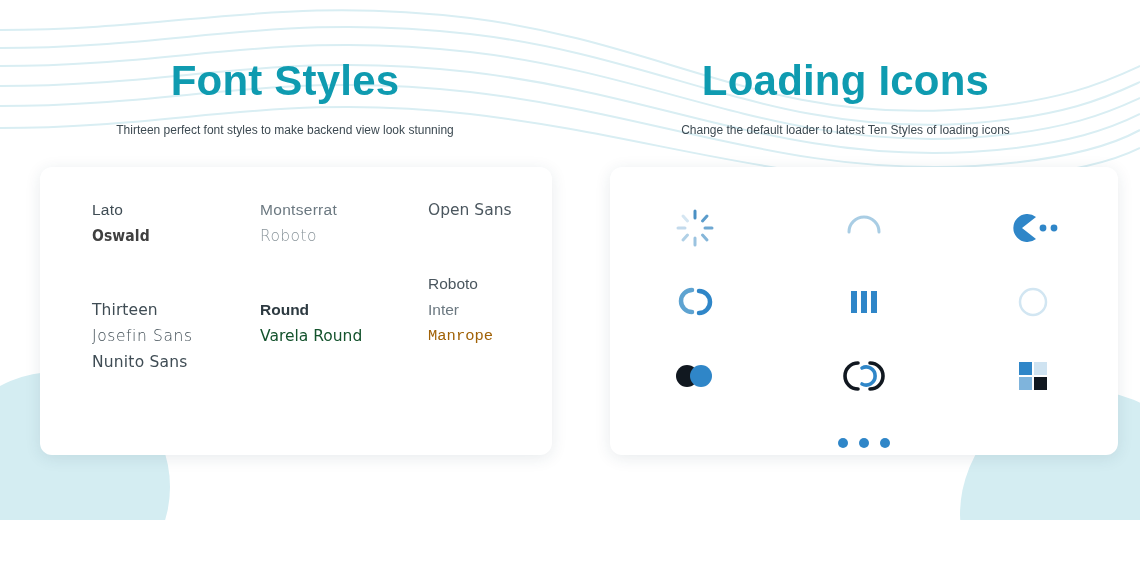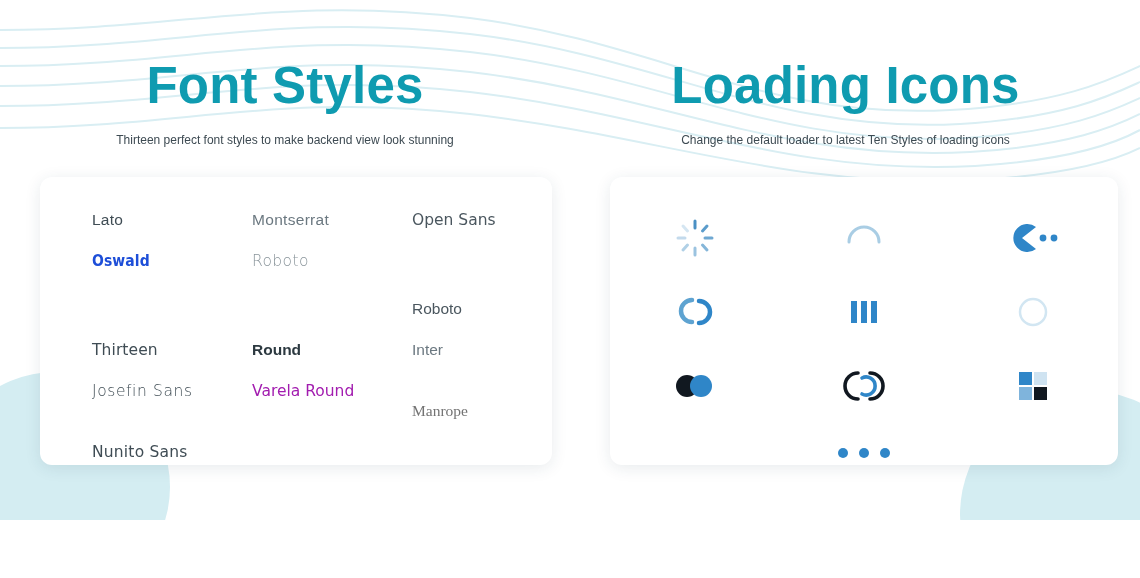--- a/index.html
+++ b/index.html
@@ -64,21 +64,21 @@
     width: 50%;
     box-sizing: border-box;
     padding-top: 58px;
     text-align: center;
   }
   .col-left  { padding-left: 40px; padding-right: 40px; }
   .col-right { padding-left: 40px; padding-right: 59px; }
 
   h1.section-title {
     margin: 0;
-    font-size: 51px;
+    font-size: 42px;
     font-weight: bold;
     color: #0f9bb0;
     letter-spacing: 0.2px;
     line-height: 1.1;
   }
   .section-sub {
     margin: 18px auto 0;
     font-size: 12px;
     color: #3d4a52;
     line-height: 1.42;
@@ -100,40 +100,41 @@
     margin-left: auto;
     margin-right: auto;
     padding: 34px 52px 0 52px;
     text-align: left;
   }
   .fonts-grid {
     display: grid;
     grid-template-columns: 160px 160px 1fr;
     row-gap: 23px;
     column-gap: 0;
+    gap: 8px;
   }
   .font-item {
     font-size: 15.5px;
     color: #3f4c54;
     white-space: nowrap;
   }
   
   .f-lato        { font-family: "Liberation Sans", sans-serif; letter-spacing: .2px; }
-  .f-oswald      { font-family: "DejaVu Sans Condensed", "Liberation Sans", sans-serif; font-weight: bold; font-stretch: condensed; letter-spacing: .1px; color:#1d4ed8; }
+  .f-oswald      { font-family: "DejaVu Sans Condensed", "Liberation Sans", sans-serif; font-weight: bold; font-stretch: condensed; letter-spacing: .1px; color:#404040; }
   .f-poppins     { font-family: "DejaVu Sans", sans-serif; letter-spacing: .1px; }
   .f-josefin     { font-family: "DejaVu Sans Light", "DejaVu Sans", sans-serif; font-weight: 400; letter-spacing: .6px; }
   .f-nunito      { font-family: "DejaVu Sans", sans-serif; letter-spacing: .2px; }
   .f-montserrat  { font-family: "Liberation Sans", sans-serif; letter-spacing: .3px; color:#6b7880; }
   .f-raleway     { font-family: "DejaVu Sans Light", "DejaVu Sans", sans-serif; font-weight: 300; color:#8a959b; letter-spacing: .4px; }
   .f-rubik       { font-family: "Liberation Sans", sans-serif; font-weight: bold; color:#2c3940; }
-  .f-varela      { font-family: "DejaVu Sans", sans-serif; color:#a21caf; }
+  .f-varela      { font-family: "DejaVu Sans", sans-serif; color:#14532d; }
   .f-opensans    { font-family: "DejaVu Sans", sans-serif; color:#4a565e; }
   .f-roboto      { font-family: "Liberation Sans", sans-serif; color:#4a565e;margin-top:48px; }
   .f-inter       { font-family: "Liberation Sans", sans-serif; color:#6b7880; }
-  .f-manrope     { font-family: Liberation Serif, serif; font-weight: 300; color:#737373;margin-top:20px; }
+  .f-manrope     { font-family: Liberation Mono, monospace; font-weight: 300; color:#a16207; }
 
   
   .loaders-card {
     width: 508px;
     height: 288px;
     margin-left: auto;
     margin-right: auto;
     padding: 26px 0 0 0;
   }
   .loaders-grid {

